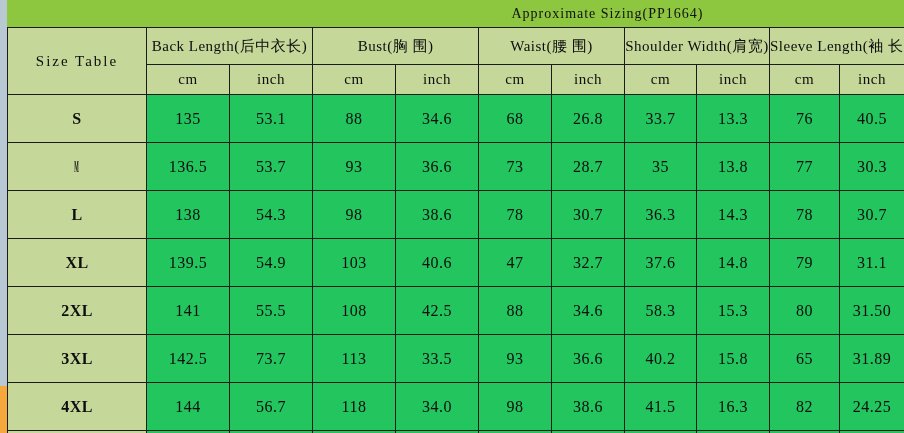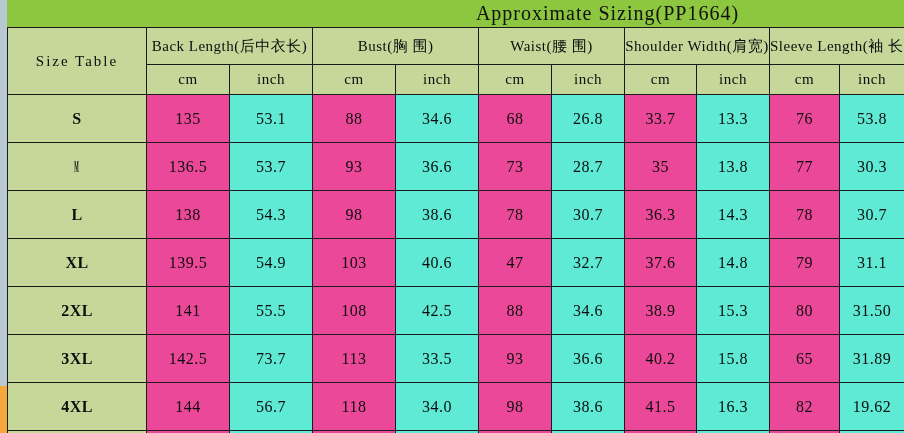--- a/index.html
+++ b/index.html
@@ -43,21 +43,21 @@
     top: 0;
     right: 0;
     height: 27px;
     background: #8dc63f;
     display: flex;
     align-items: center;
     justify-content: center;
     z-index: 2;
   }
   .title-text {
-    font-size: 20px;
+    font-size: 14px;
     letter-spacing: 1px;
     color: #111111;
     white-space: nowrap;
     transform: translateX(152px);
   }
   table.grid {
     position: absolute;
     left: 7px;
     top: 27px;
     border-collapse: collapse;
@@ -92,24 +92,24 @@
     letter-spacing: 1px;
   }
   td.size-table-label {
     background: #c5d89a;
     font-size: 17px;
     letter-spacing: 2px;
     font-weight: normal;
     margin-top: 25px;
   }
   td.cm {
-    background: #ec4899;
+    background: #22c55e;
   }
   td.inch {
-    background: #5eead4;
+    background: #22c55e;
   }
   tr.datarow td { height: 47px; font-size: 16px; letter-spacing: 0.5px; }
   .m-glyph {
     display: inline-block;
     transform: scaleX(0.30);
     font-weight: bold;
     letter-spacing: 0;
   }
 </style>
 </head>
@@ -164,21 +164,21 @@
         <td class="sizecol">S</td>
         <td class="cm">135</td>
         <td class="inch">53.1</td>
         <td class="cm">88</td>
         <td class="inch">34.6</td>
         <td class="cm">68</td>
         <td class="inch">26.8</td>
         <td class="cm">33.7</td>
         <td class="inch">13.3</td>
         <td class="cm">76</td>
-        <td class="inch">53.8</td>
+        <td class="inch">40.5</td>
       </tr>
 
       <tr class="datarow">
         <td class="sizecol"><span class="m-glyph">M</span></td>
         <td class="cm">136.5</td>
         <td class="inch">53.7</td>
         <td class="cm">93</td>
         <td class="inch">36.6</td>
         <td class="cm">73</td>
         <td class="inch">28.7</td>
@@ -217,21 +217,21 @@
       </tr>
 
       <tr class="datarow">
         <td class="sizecol">2XL</td>
         <td class="cm">141</td>
         <td class="inch">55.5</td>
         <td class="cm">108</td>
         <td class="inch">42.5</td>
         <td class="cm">88</td>
         <td class="inch">34.6</td>
-        <td class="cm">38.9</td>
+        <td class="cm">58.3</td>
         <td class="inch">15.3</td>
         <td class="cm">80</td>
         <td class="inch">31.50</td>
       </tr>
 
       <tr class="datarow">
         <td class="sizecol">3XL</td>
         <td class="cm">142.5</td>
         <td class="inch">73.7</td>
         <td class="cm">113</td>
@@ -248,21 +248,21 @@
         <td class="sizecol">4XL</td>
         <td class="cm">144</td>
         <td class="inch">56.7</td>
         <td class="cm">118</td>
         <td class="inch">34.0</td>
         <td class="cm">98</td>
         <td class="inch">38.6</td>
         <td class="cm">41.5</td>
         <td class="inch">16.3</td>
         <td class="cm">82</td>
-        <td class="inch">19.62</td>
+        <td class="inch">24.25</td>
       </tr>
 
       <tr class="datarow">
         <td class="sizecol">5XL</td>
         <td class="cm">145.5</td>
         <td class="inch">57.3</td>
         <td class="cm">123</td>
         <td class="inch">48.4</td>
         <td class="cm">103</td>
         <td class="inch">40.6</td>

